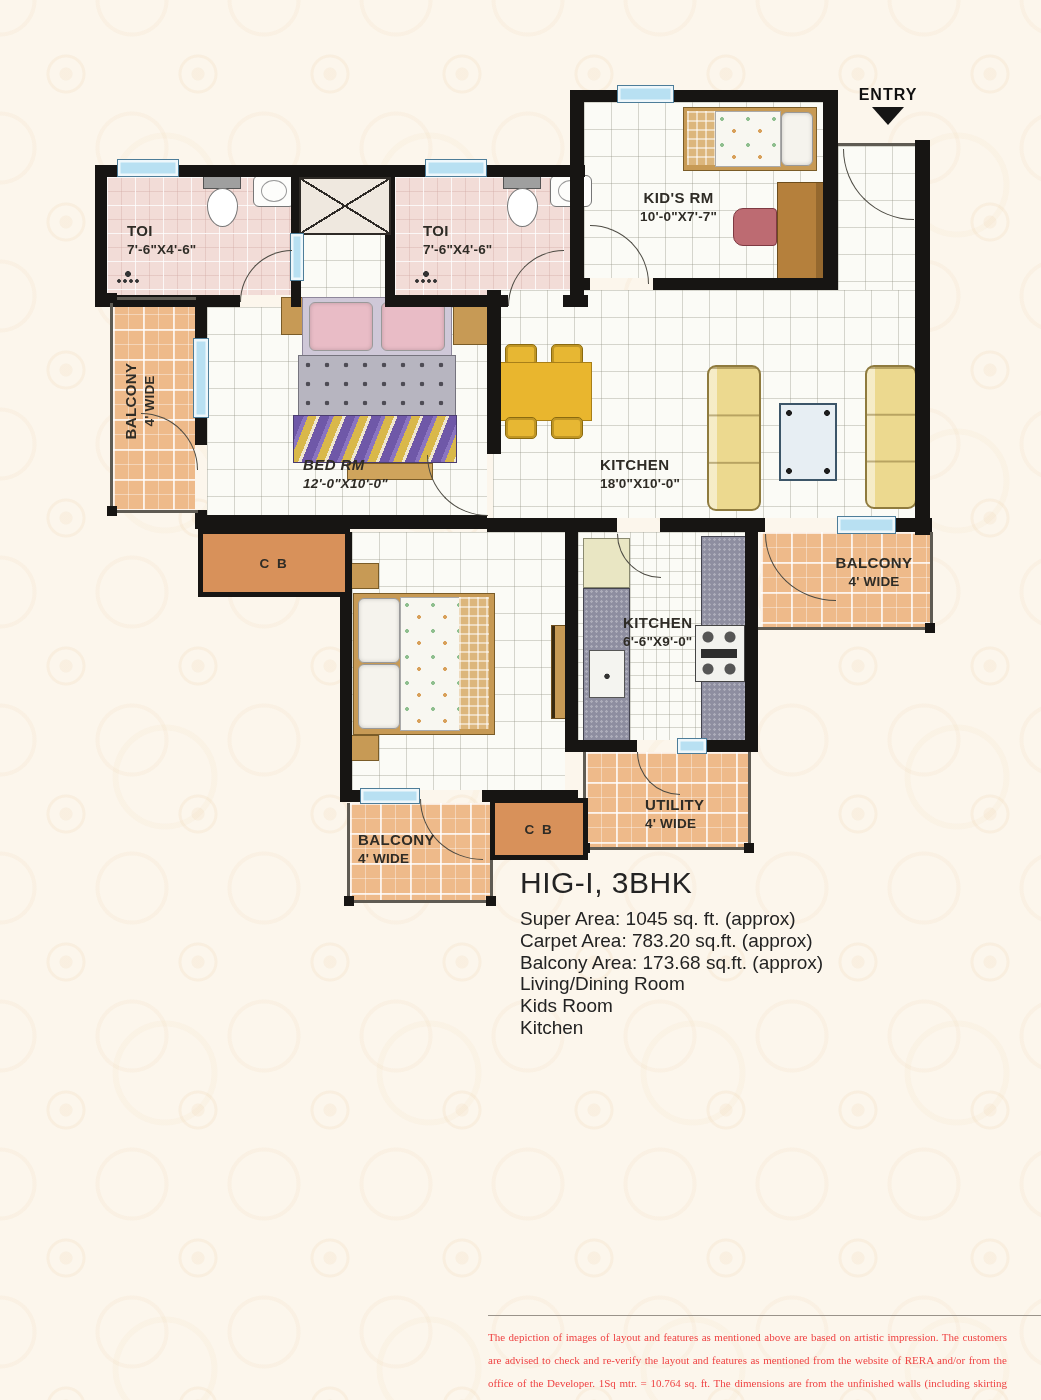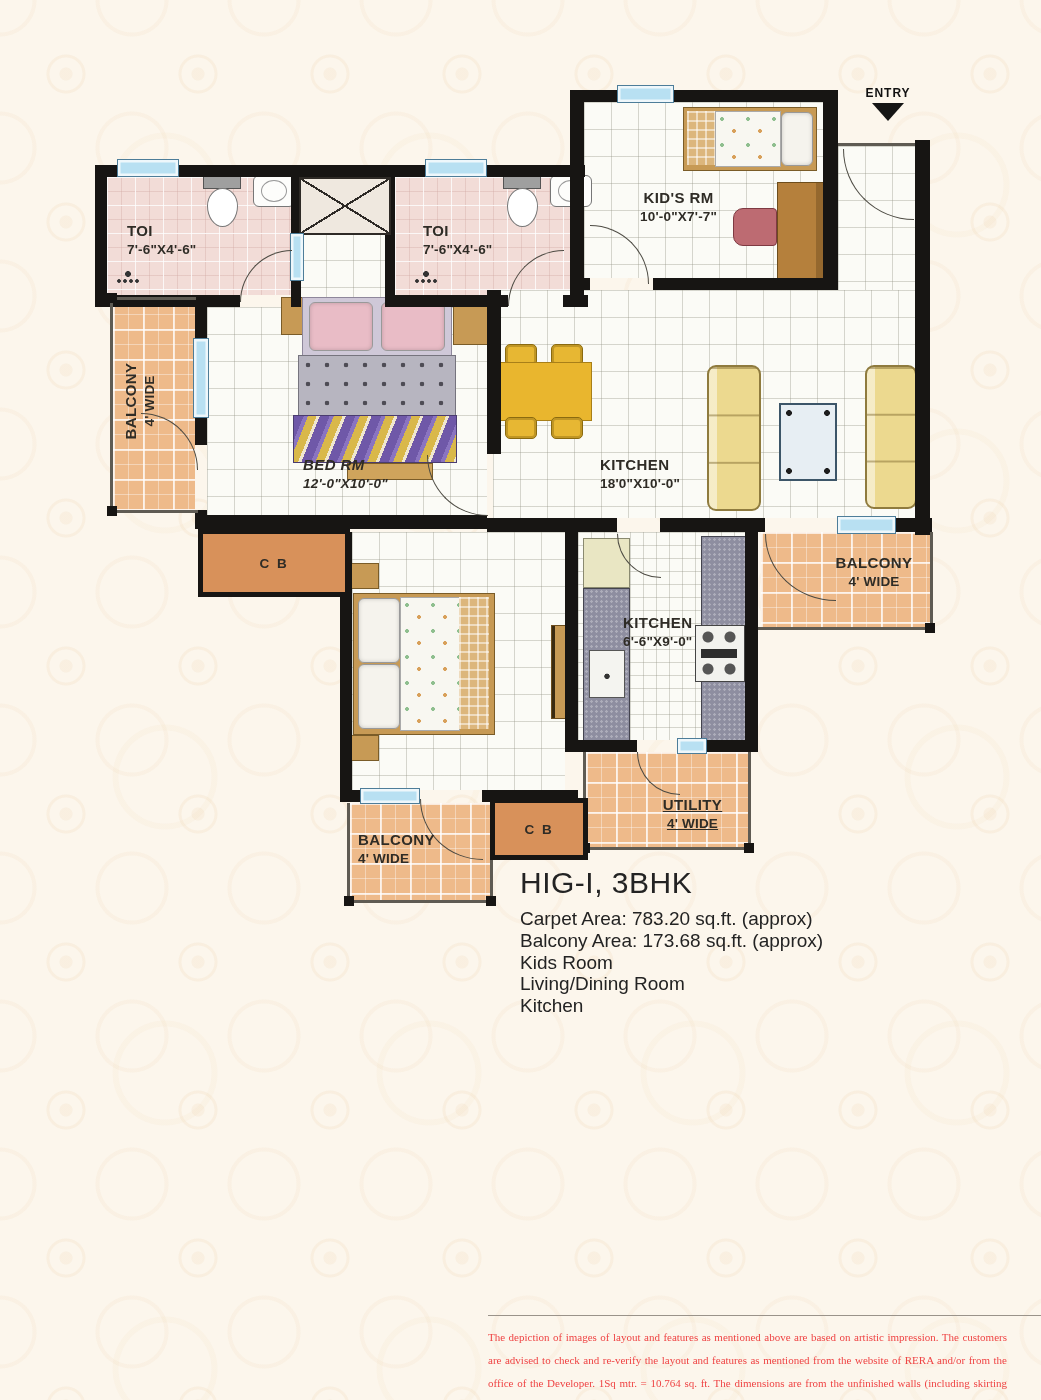--- a/index.html
+++ b/index.html
@@ -55,21 +55,21 @@
     background-size:auto,auto,auto,auto,36px 9px;background-position:0 0,0 0,0 0,0 0,5px 23px;}
   .plaid{background-color:#dcb67c;background-image:linear-gradient(rgba(255,255,255,.5) 2px,transparent 2px),linear-gradient(90deg,rgba(255,255,255,.5) 2px,transparent 2px);background-size:9px 9px;}
   .dotsheet{background-color:#f8f7f1;background-image:radial-gradient(circle at 6px 7px,#8fbf8f 1.6px,transparent 2.2px),radial-gradient(circle at 18px 19px,#d8a05a 1.6px,transparent 2.2px);background-size:26px 26px;border:1px solid #aaa;}
   .pillow{position:absolute;background:#f5f3ed;border:1.2px solid #999;border-radius:6px;box-shadow:inset 0 0 4px rgba(0,0,0,.18);}
   .title-block{position:absolute;color:#232323;}
   .title-block h1{margin:0;font-size:30px;font-weight:400;letter-spacing:.5px;font-family:"Liberation Sans",sans-serif;}
   .title-block .tline{font-size:19px;line-height:21.8px;font-weight:400;}
   .disclaimer{position:absolute;font-family:"Liberation Serif",serif;font-size:11px;line-height:23px;color:#ef4444;text-align:justify;}
   .divider{position:absolute;border-top:1.5px solid #9a938a;}
   .entry-wrap{position:absolute;text-align:center;color:#111;}
-  .entry-txt{font-size:12px;font-weight:700;letter-spacing:1px;color:#111;}
+  .entry-txt{font-size:16px;font-weight:700;letter-spacing:1px;color:#111;}
   .tri-down{width:0;height:0;border-left:16px solid transparent;border-right:16px solid transparent;border-top:18px solid #151515;margin:3px auto 0;}
   .rot{transform:rotate(-90deg);}
 </style>
 </head>
 <body>
 
 <div class="plan">
 
   <div class="abs tile-pink" style="left:12px;top:92px;width:184px;height:118px;"></div>
   <div class="abs tile-white" style="left:204px;top:148px;width:88px;height:76px;"></div>
@@ -237,21 +237,21 @@
     <span class="dm">6'-6"X9'-0"</span>
   </div>
   <div class="lbl rot" style="left:-12px;top:295px;width:118px;height:42px;text-align:center;">
     <span class="nm">BALCONY</span>
     <span class="dm">4' WIDE</span>
   </div>
   <div class="lbl" style="left:733px;top:468px;text-align:center;width:92px;">
     <span class="nm">BALCONY</span>
     <span class="dm">4' WIDE</span>
   </div>
-  <div class="lbl" style="left:550px;top:710px;text-align:center;width:95px;text-decoration:underline;">
+  <div class="lbl" style="left:550px;top:710px;width:95px;">
     <span class="nm">UTILITY</span>
     <span class="dm">4' WIDE</span>
   </div>
   <div class="lbl" style="left:263px;top:745px;">
     <span class="nm">BALCONY</span>
     <span class="dm">4' WIDE</span>
   </div>
   <div class="lbl" style="left:362px;top:630px;">
     <span class="nm"></span>
     <span class="dm"></span>
@@ -259,22 +259,23 @@
 </div>
 
 <div class="entry-wrap" style="left:856px;top:86px;width:64px;">
   <div class="entry-txt">ENTRY</div>
   <div class="tri-down"></div>
 </div>
 
 <div class="title-block" style="left:520px;top:866px;width:400px;">
   <h1>HIG-I, 3BHK</h1>
   <div style="margin-top:8px;">
+    <div class="tline">Super Area: 1045 sq. ft. (approx)</div>
     <div class="tline">Carpet Area: 783.20 sq.ft. (approx)</div>
     <div class="tline">Balcony Area: 173.68 sq.ft. (approx)</div>
+    <div class="tline">Living/Dining Room</div>
     <div class="tline">Kids Room</div>
-    <div class="tline">Living/Dining Room</div>
     <div class="tline">Kitchen</div>
   </div>
 </div>
 
 <div class="divider" style="left:488px;top:1315px;width:553px;"></div>
 <div class="disclaimer" style="left:488px;top:1326px;width:519px;">The depiction of images of layout and features as mentioned above are based on artistic impression. The customers are advised to check and re-verify the layout and features as mentioned from the website of RERA and/or from the office of the Developer. 1Sq mtr. = 10.764 sq. ft. The dimensions are from the unfinished walls (including skirting thickness).</div>
 
 </body></html>

